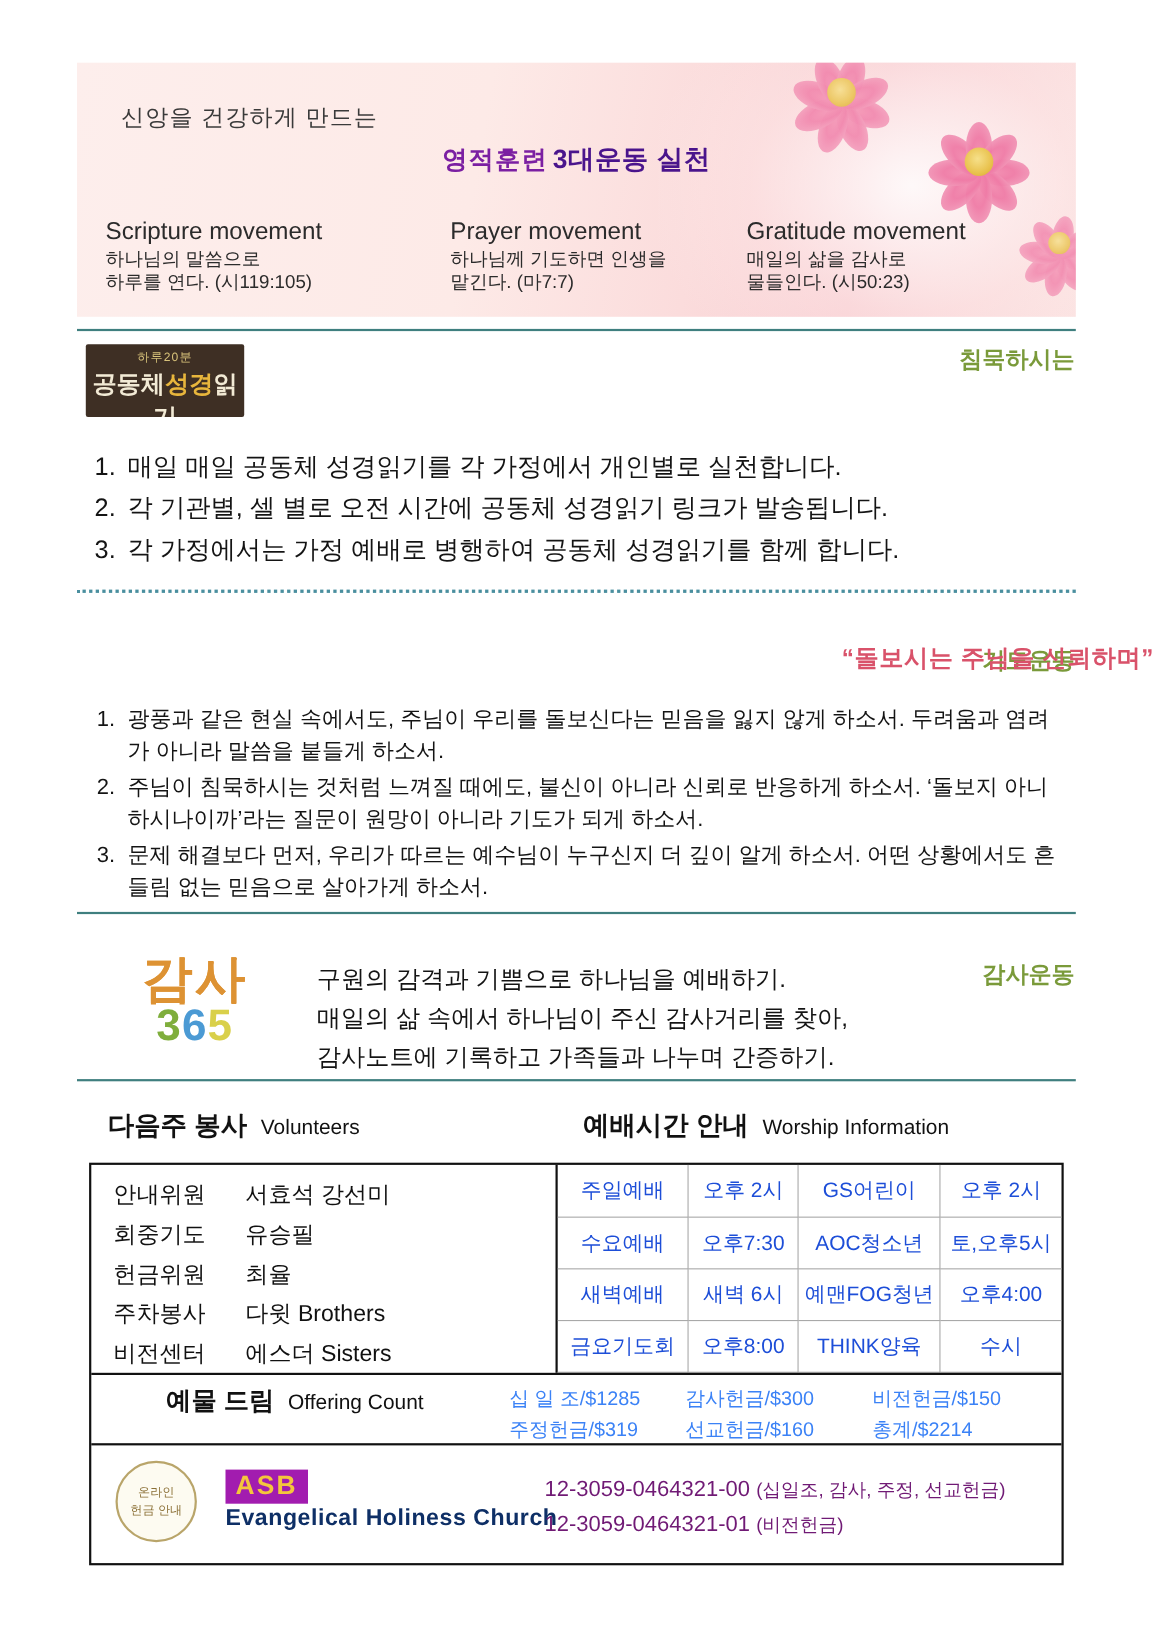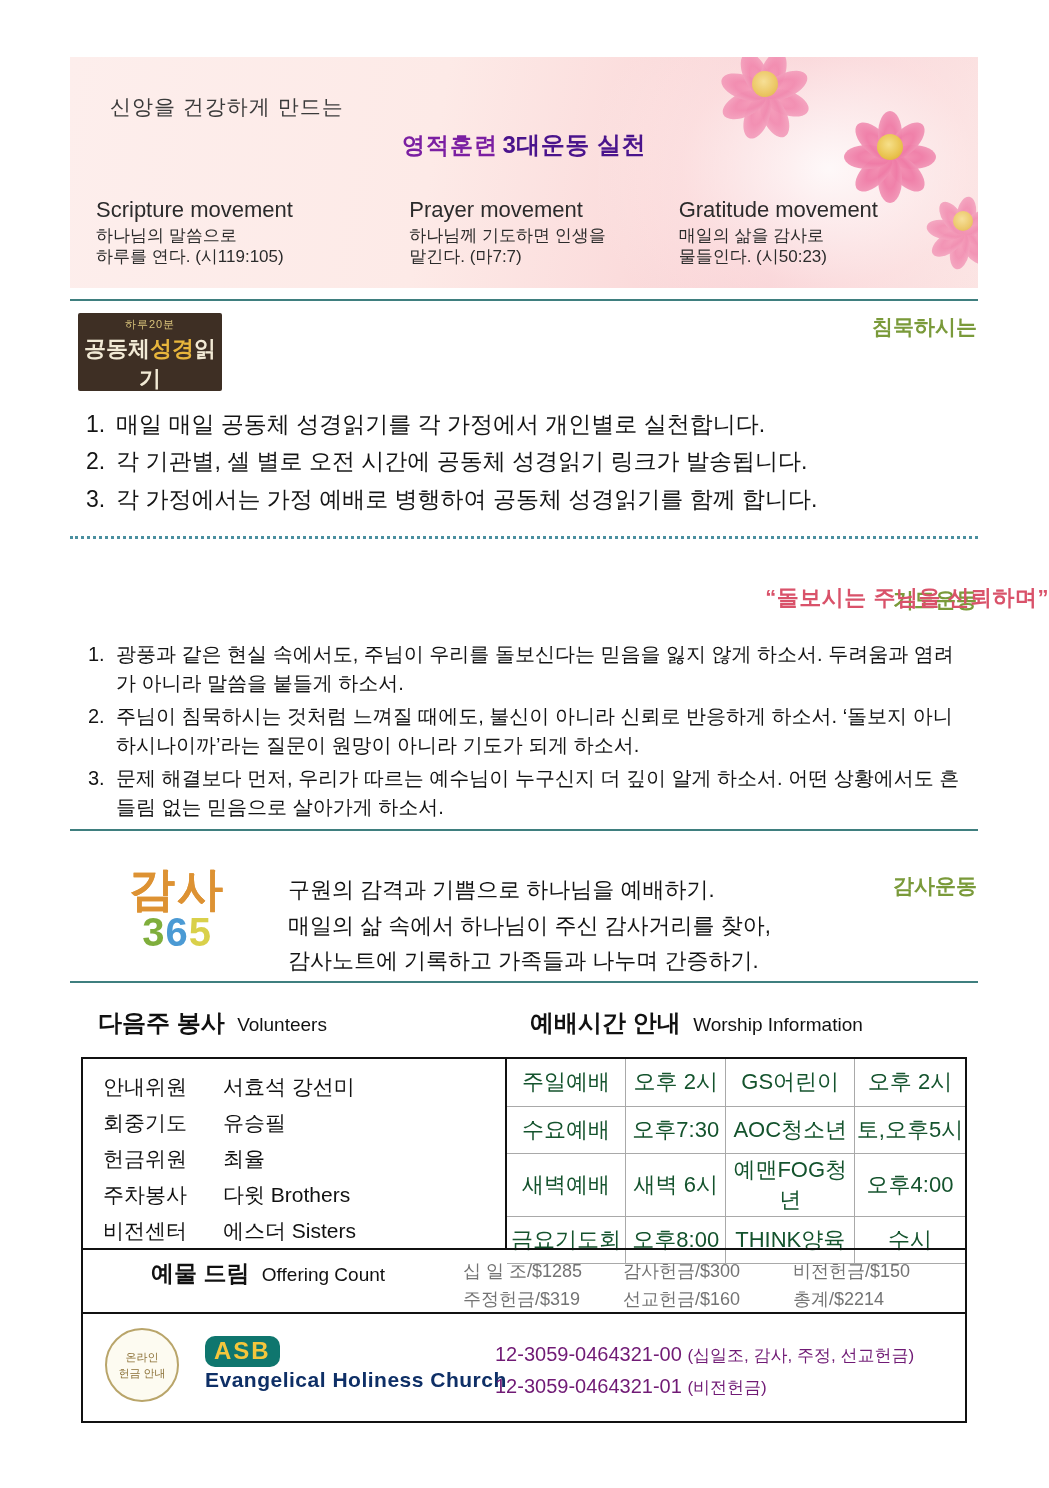--- a/index.html
+++ b/index.html
@@ -93,21 +93,21 @@
 
   
   .sec-tag {
     position: absolute; right: 72px;
     font-size: 21px; font-weight: bold; color: #7a9a3a;
   }
 
   
   .logo-bible {
     position: absolute; left: 78px; top: 313px;
-    width: 144px; height: 78px;
+    width: 144px; height: 66px;
     background: #3e2f24;
     border-radius: 2px;
     overflow: hidden;
   }
   .logo-bible .ln1 {
     position: absolute; left: 0; top: 4px; width: 100%;
     text-align: center; font-size: 11px; color: #d8c27a; letter-spacing: 1px;
   }
   .logo-bible .ln2 {
     position: absolute; left: 0; top: 21px; width: 100%;
@@ -191,21 +191,21 @@
   .vol-row .k { width: 120px; flex: 0 0 120px; }
   .vol-row .v { flex: 1 1 auto; }
 
   .wor-tbl {
     position: absolute; left: 424px; top: 0;
     width: 458px; height: 189px;
     border-collapse: collapse;
   }
   .wor-tbl td {
     border: 1px solid #a9a9a9;
-    font-size: 22px; text-align: center; color: #14532d;
+    font-size: 19px; text-align: center; color: #1d4ed8;
     height: 47px;
   }
   .wor-tbl td.lbl { width: 118px; }
   .wor-tbl td.val { width: 100px; }
   .wor-tbl td.lbl2 { width: 128px; }
   .wor-tbl td.val2 { width: 110px; }
   .wor-tbl tr:first-child td { border-top: none; }
   .wor-tbl td:first-child { border-left: none; }
   .wor-tbl td:last-child { border-right: none; }
 
@@ -213,43 +213,42 @@
     position: absolute; left: 0; top: 189px; width: 882px; height: 66px;
     border-top: 2px solid #111; border-bottom: 2px solid #111;
   }
   .offer-title {
     position: absolute; left: 24px; top: 8px; margin-left: 44px;
   }
   .offer-title .h-ko { font-size: 23px; }
   .offer-grid {
     position: absolute; left: 380px; top: 8px; width: 500px;
     display: grid; grid-template-columns: 160px 170px 170px;
-    font-size: 18px; color: #737373; line-height: 1.55;
+    font-size: 18px; color: #3b82f6; line-height: 1.55;
   }
 
   .bank-sec {
     position: absolute; left: 0; top: 255px; width: 882px; height: 107px;
   }
   .seal {
     position: absolute; left: 22px; top: 14px;
     width: 74px; height: 74px; border-radius: 50%;
     border: 2px solid #b9a56a;
     background: #fdfbf1;
     display: flex; flex-direction: column; align-items: center; justify-content: center;
     font-size: 11px; color: #8a6f35; line-height: 1.5;
   }
   .asb {
     position: absolute; left: 122px; top: 22px;
   }
   .asb-mark {
     display: inline-block;
-    background: #0f766e; color: #f4c63c;
+    background: #a21caf; color: #f4c63c;
     font-size: 24px; font-weight: bold; letter-spacing: 2px;
     padding: 1px 9px 2px 9px;
-    border-radius: 10px;
   }
   .asb-name {
     font-size: 21px; color: #0e2f66; font-weight: bold; letter-spacing: 0.5px;
     margin-top: 1px;
   }
   .bank-lines {
     position: absolute; left: 412px; top: 24px;
     font-size: 20px; line-height: 1.62; color: #701a75;
   }
   .bank-lines .memo { font-size: 17px; }

